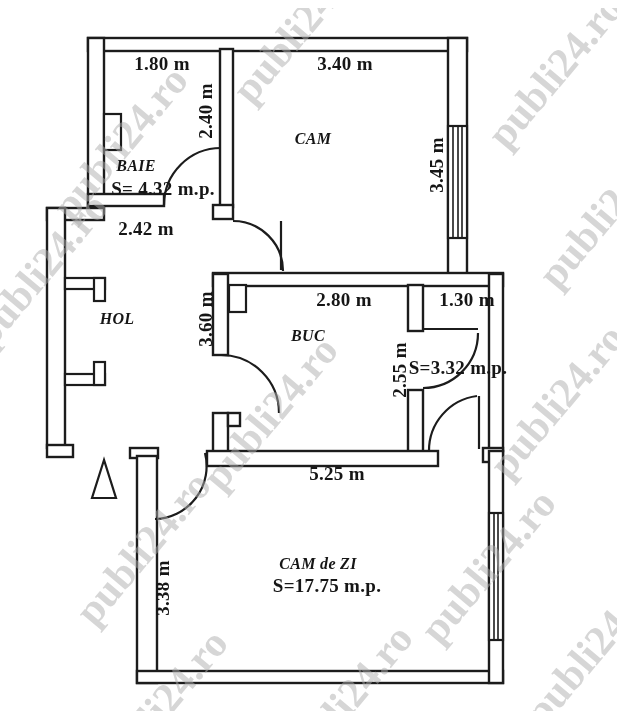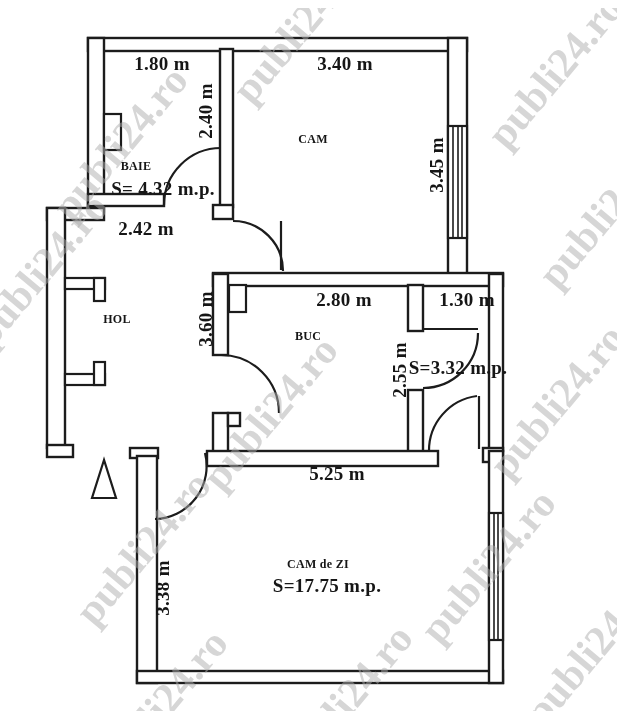--- a/index.html
+++ b/index.html
@@ -25,21 +25,21 @@
   .lbl{
     position:absolute;
     transform:translate(-50%,-50%);
     white-space:nowrap;
     font-weight:bold;
     font-size:19px;
     color:var(--text);
     letter-spacing:0.3px;
     z-index:3;
   }
-  .lbl.name{font-size:12px;}
+  .lbl.name{font-size:16px;font-style:italic;}
   .lbl.rot{transform:translate(-50%,-50%) rotate(-90deg);}
   .wm{
     position:absolute;
     transform:translate(-50%,-50%) rotate(-50deg);
     white-space:nowrap;
     font-family:"Liberation Serif", serif;
     font-size:42px;
     font-weight:bold;
     color:var(--watermark);
     opacity:0.5;

